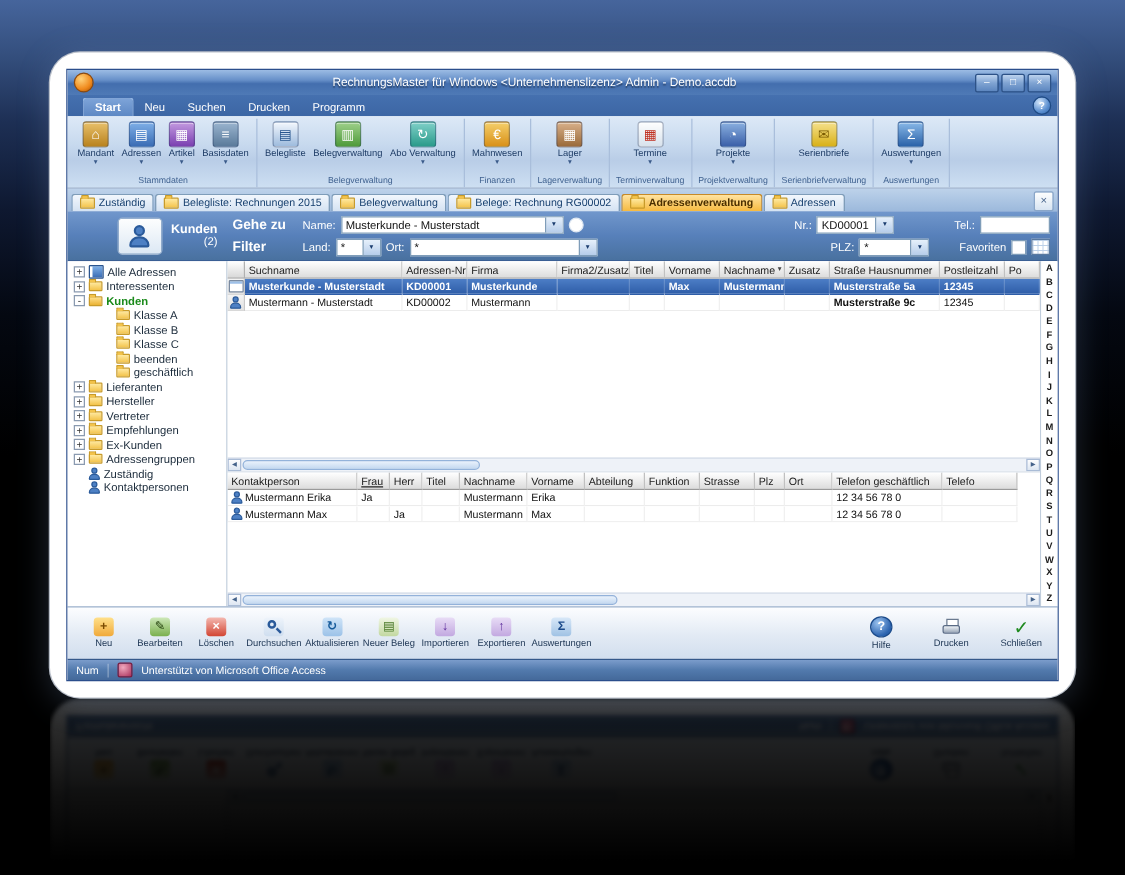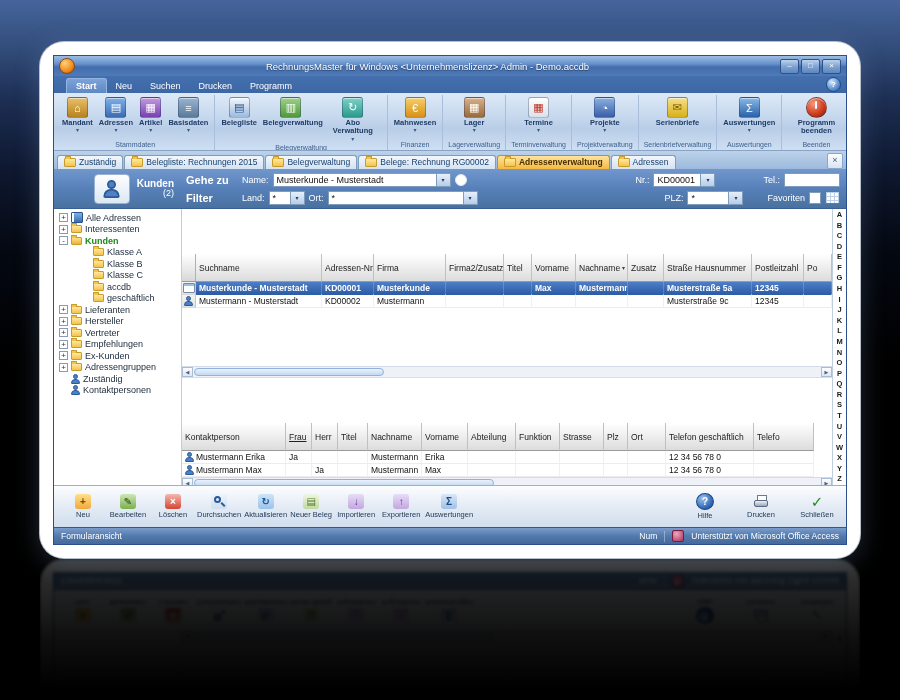--- a/index.html
+++ b/index.html
@@ -34,21 +34,21 @@
   
   .ribbon{height:58px;flex:none;display:flex;align-items:stretch;overflow:hidden;padding:2px 2px 0;
     background:linear-gradient(180deg,#dde9f7,#c7d9ee 40%,#b9cde7 62%,#cddff2);border-bottom:1px solid #8aa3c4;box-sizing:border-box;}
   .rgroup{display:flex;flex-direction:column;border-right:1px solid #a9bedb;padding:1px 3px 0;flex:none;}
   .rgroup-items{flex:1;display:flex;align-items:flex-start;justify-content:center;}
   .ritem{display:flex;flex-direction:column;align-items:center;padding:1px 3px;border-radius:2px;
     font-size:7.5px;color:#1e3c66;text-align:center;max-width:58px;}
   .ricon{width:19px;height:19px;border-radius:3px;display:flex;align-items:center;justify-content:center;
     color:#fff;font-size:11px;margin-bottom:1px;border:1px solid rgba(30,50,90,.35);
     box-shadow:inset 0 1px 0 rgba(255,255,255,.5);flex:none;}
-  .rlabel{line-height:1.1;max-width:56px;font-weight:bold;}
+  .rlabel{line-height:1.1;max-width:56px;}
   .rdrop{font-size:6px;color:#3a5a8a;line-height:1;}
   .rgroup-label{font-size:7px;color:#3f618f;text-align:center;padding:1px 2px 2px;white-space:nowrap;}
   .mandant-icon{background:linear-gradient(#e8c06a,#b8821e);}
   .adressen-icon{background:linear-gradient(#7fb0e8,#3a6cb4);}
   .artikel-icon{background:linear-gradient(#c39ae0,#7a3fb0);}
   .basisdaten-icon{background:linear-gradient(#9ab4cf,#5a7a9a);}
   .belegliste-icon{background:linear-gradient(#f2f7fd,#9dbbdd);color:#28578f !important;}
   .belegverwaltung-icon{background:linear-gradient(#9ed08a,#4e9a3a);}
   .abo-icon{background:linear-gradient(#7fd0c8,#2a9a8a);}
   .mahnwesen-icon{background:linear-gradient(#f5cf6a,#d89018);}
@@ -112,21 +112,21 @@
   .folder-open-icon{background:linear-gradient(#ffdf8a,#eab335);}
   .address-book-icon{width:10px;height:9px;background:linear-gradient(#7fb0e8,#3a6cb4);border:1px solid #2a548e;border-radius:1px;flex:none;box-shadow:inset 2px 0 0 #fff;}
   .person-icon{position:relative;width:9px;height:10px;display:inline-block;flex:none;}
   .person-icon::before{content:"";position:absolute;top:0;left:2px;width:5px;height:5px;border-radius:50%;background:#4d80c4;border:1px solid #2a5a9a;box-sizing:border-box;}
   .person-icon::after{content:"";position:absolute;bottom:0;left:0;width:9px;height:5px;border-radius:4px 4px 1px 1px;background:#4d80c4;border:1px solid #2a5a9a;box-sizing:border-box;}
   .person-icon.big{transform:scale(1.8);margin:0 4px;}
   .contact-card-icon{width:10px;height:8px;background:#fff;border:1px solid #7a8aa0;border-radius:1px;flex:none;box-shadow:inset 0 2px 0 #9ec0e8;}
   .main-panel{flex:1;display:flex;flex-direction:column;min-width:0;border-right:1px solid #c0cddc;box-sizing:border-box;}
   .grid-area{height:168px;flex:none;display:flex;flex-direction:column;border-bottom:1px solid #d6dee8;min-width:0;overflow:hidden;}
   .contacts-area{flex:1;display:flex;flex-direction:column;min-height:0;min-width:0;overflow:hidden;}
-  .grid-header{display:flex;flex:none;height:28px;overflow:hidden;margin-top:45px;}
+  .grid-header{display:flex;flex:none;height:14px;overflow:hidden;}
   .corner{width:14px;flex:none;background:linear-gradient(#fff,#d8d8d8);border-right:1px solid #b0b0b0;border-bottom:1px solid #9a9a9a;box-sizing:border-box;}
   .th{flex:none;box-sizing:border-box;font-size:8.5px;color:#222;display:flex;align-items:center;gap:2px;
     background:linear-gradient(#ffffff,#ececec 55%,#dcdcdc);border-right:1px solid #c0c0c0;border-bottom:1px solid #9a9a9a;
     padding:0 3px;white-space:nowrap;overflow:hidden;}
   .sortarrow{font-size:6px;color:#444;}
   .grid-body{flex:none;overflow:hidden;}
   .trow{display:flex;flex:none;height:13px;overflow:hidden;}
   .rowsel{flex:none;width:14px;display:flex;align-items:center;justify-content:center;box-sizing:border-box;
     background:linear-gradient(#f4f4f4,#e2e2e2);border-right:1px solid #c8c8c8;border-bottom:1px solid #d8d8d8;}
   .td{flex:none;box-sizing:border-box;font-size:8.5px;color:#111;display:flex;align-items:center;gap:2px;
@@ -421,29 +421,20 @@
           <div class="rgroup">
             <div class="rgroup-items">
               <div class="ritem">
                 <span class="ricon auswertungen-icon">Σ</span>
                 <span class="rlabel">Auswertungen</span>
                 <span class="rdrop">▾</span>
               </div>
             </div>
             <div class="rgroup-label">Auswertungen</div>
           </div>
-          <div class="rgroup">
-            <div class="rgroup-items">
-              <div class="ritem">
-                <span class="ricon power-icon"></span>
-                <span class="rlabel">Programm beenden</span>
-              </div>
-            </div>
-            <div class="rgroup-label">Beenden</div>
-          </div>
         </div>
 
       <div class="doctabs">
         <span class="dtabs-wrap">
             <span class="dtab">
               <span class="dtab-folder"></span>
               <span class="dtab-label">Zuständig</span>
             </span>
             <span class="dtab">
               <span class="dtab-folder"></span>
@@ -552,21 +543,21 @@
               <span class="tlabel">Klasse B</span>
             </div>
             <div class="tree-item lvl1">
               <span class="expander none"></span>
               <span class="folder-icon"></span>
               <span class="tlabel">Klasse C</span>
             </div>
             <div class="tree-item lvl1">
               <span class="expander none"></span>
               <span class="folder-icon"></span>
-              <span class="tlabel">accdb</span>
+              <span class="tlabel">beenden</span>
             </div>
             <div class="tree-item lvl1">
               <span class="expander none"></span>
               <span class="folder-icon"></span>
               <span class="tlabel">geschäftlich</span>
             </div>
             <div class="tree-item lvl0">
               <span class="expander">+</span>
               <span class="folder-icon"></span>
               <span class="tlabel">Lieferanten</span>
@@ -645,21 +636,21 @@
                     <span class="person-icon"></span>
                   </span>
                   <span class="td" style="width: 126px;">Mustermann - Musterstadt</span>
                   <span class="td" style="width: 52px;">KD00002</span>
                   <span class="td" style="width: 72px;">Mustermann</span>
                   <span class="td" style="width: 58px;"></span>
                   <span class="td" style="width: 28px;"></span>
                   <span class="td" style="width: 44px;"></span>
                   <span class="td" style="width: 52px;"></span>
                   <span class="td" style="width: 36px;"></span>
-                  <span class="td" style="width: 88px;">Musterstraße 9c</span>
+                  <span class="td" style="width: 88px; font-weight: bold;">Musterstraße 9c</span>
                   <span class="td" style="width: 52px;">12345</span>
                   <span class="td" style="width: 28px;"></span>
                 </div>
               </div>
             <div class="grid-filler"></div>
             <div class="hscroll">
               <span class="scroll-btn">◀</span>
               <span class="scroll-thumb"></span>
               <span class="scroll-spacer"></span>
               <span class="scroll-btn">▶</span>
@@ -801,21 +792,20 @@
               <span class="tbl">Drucken</span>
             </span>
             <span class="tbtn">
               <span class="ticon close-check-icon">✓</span>
               <span class="tbl">Schließen</span>
             </span>
           </span>
       </div>
 
       <div class="statusbar">
-        <span class="status-left">Formularansicht</span>
         <span class="status-num">Num</span>
         <span class="status-sep"></span>
         <span class="access-ico"></span>
         <span class="status-right">Unterstützt von Microsoft Office Access</span>
       </div>
 
     </div>
   </div>
 </div>
 

